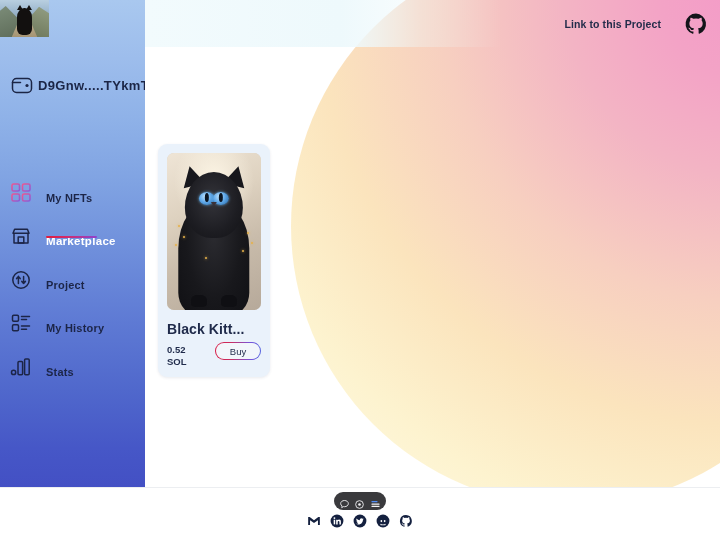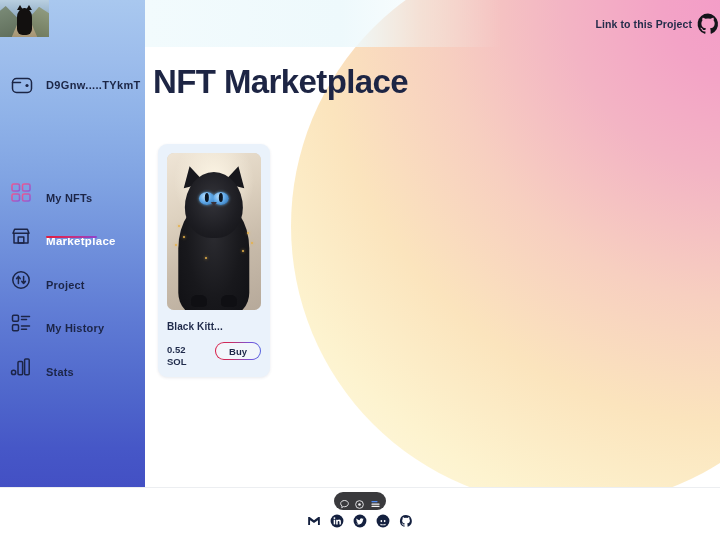--- a/index.html
+++ b/index.html
@@ -84,22 +84,22 @@
   .wallet {
     position: absolute;
     left: 0; top: 64px;
     width: 145px; height: 42px;
     display: flex;
     align-items: center;
     padding-left: 10px;
   }
   .wallet-ico { width: 24px; height: 24px; flex: 0 0 24px; }
   .wallet-addr {
-    margin-left: 12px;
-    font-size: 11px;
+    margin-left: 4px;
+    font-size: 13px;
     font-weight: 700;
     letter-spacing: 0.35px;
     color: #1b2545;
     white-space: nowrap;
   }
 
   
   #nav {
     position: absolute;
     left: 0; top: 160px;
@@ -184,21 +184,22 @@
         rgba(255,255,255,0) 62%);
     z-index: 2;
   }
 
   .topbar {
     position: absolute;
     right: 0; top: 0;
     height: 47px;
     display: flex;
     align-items: center;
-    gap: 4px;
+    gap: 23px;
+    padding-right: 12px;
     z-index: 3;
   }
   .link-project {
     font-size: 10.5px;
     font-weight: 700;
     color: #232c4a;
     letter-spacing: 0.1px;
     cursor: pointer;
     white-space: nowrap;
   }
@@ -309,21 +310,21 @@
   .ci-paw.l { left: 26%; }
   .ci-paw.r { right: 26%; }
   .ci-spark {
     position:absolute; width:2px; height:2px; border-radius:50%;
     background:#e6b04a; box-shadow:0 0 3px #e6b04a;
   }
 
   .card-title {
     position: absolute;
     left: 9px; top: 177px;
-    font-size: 10px;
+    font-size: 14px;
     font-weight: 700;
     letter-spacing: 0.1px;
     color: #1f2a4a;
     white-space: nowrap;
   }
   .card-price {
     position: absolute;
     left: 9px; top: 200px;
     font-size: 9.5px;
     font-weight: 700;
@@ -337,21 +338,21 @@
     border-radius: 9px;
     padding: 1.2px;
     background: linear-gradient(90deg, #d81b45 0%, #c92e62 35%, #7b52d8 75%, #5766e0 100%);
     cursor: pointer;
   }
   .buy-inner {
     width: 100%; height: 100%;
     border-radius: 8px;
     background: #f2f6fb;
     display: flex; align-items: center; justify-content: center;
-    font-size: 9.5px; font-weight: 700; color: #1f2a4a;
+    font-size: 9.5px; font-weight: 400; color: #1f2a4a;
   }
 
   
   #bottom {
     position: absolute;
     left: 0; top: 487px;
     width: 720px; height: 53px;
     background: #ffffff;
     border-top: 1px solid #eceef1;
   }
@@ -482,21 +483,20 @@
 
     <div class="topbar">
       <span class="link-project">Link to this Project</span>
       <span class="gh-top">
         <svg viewBox="0 0 24 24" width="24" height="24" fill="#14141a">
           <path d="M12 1.6a10.4 10.4 0 0 0-3.29 20.27c.52.1.71-.23.71-.5v-1.95c-2.9.63-3.51-1.4-3.51-1.4-.47-1.21-1.16-1.53-1.16-1.53-.95-.65.07-.64.07-.64 1.05.08 1.6 1.08 1.6 1.08.93 1.6 2.45 1.14 3.05.87.09-.68.37-1.14.66-1.4-2.31-.26-4.75-1.16-4.75-5.15 0-1.14.41-2.07 1.07-2.8-.11-.26-.47-1.32.1-2.75 0 0 .88-.28 2.87 1.07a9.9 9.9 0 0 1 5.22 0c1.99-1.35 2.86-1.07 2.86-1.07.58 1.43.22 2.49.11 2.75.67.73 1.07 1.66 1.07 2.8 0 4-2.45 4.88-4.77 5.14.38.32.71.96.71 1.94v2.87c0 .28.19.61.72.5A10.4 10.4 0 0 0 12 1.6z"></path>
         </svg>
       </span>
     </div>
 
-    <div class="page-title">NFT Marketplace</div>
 
     <div class="card">
       <div class="card-img">
         <div class="ci-bg"></div>
         <div class="ci-glow"></div>
         <div class="ci-body"></div>
         <div class="ci-ear l"></div>
         <div class="ci-ear r"></div>
         <div class="ci-head">
           <div class="ci-eye l"></div>

